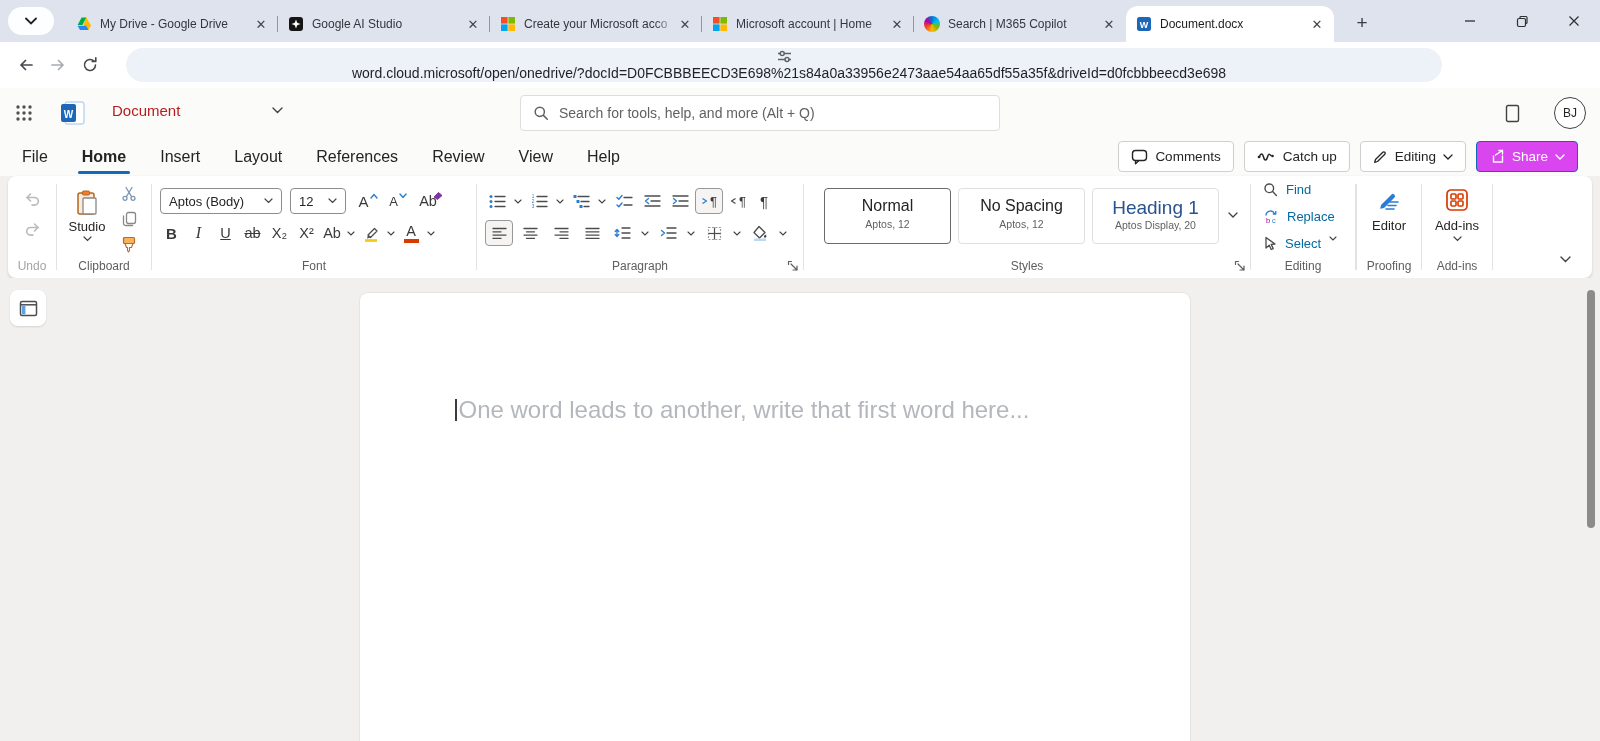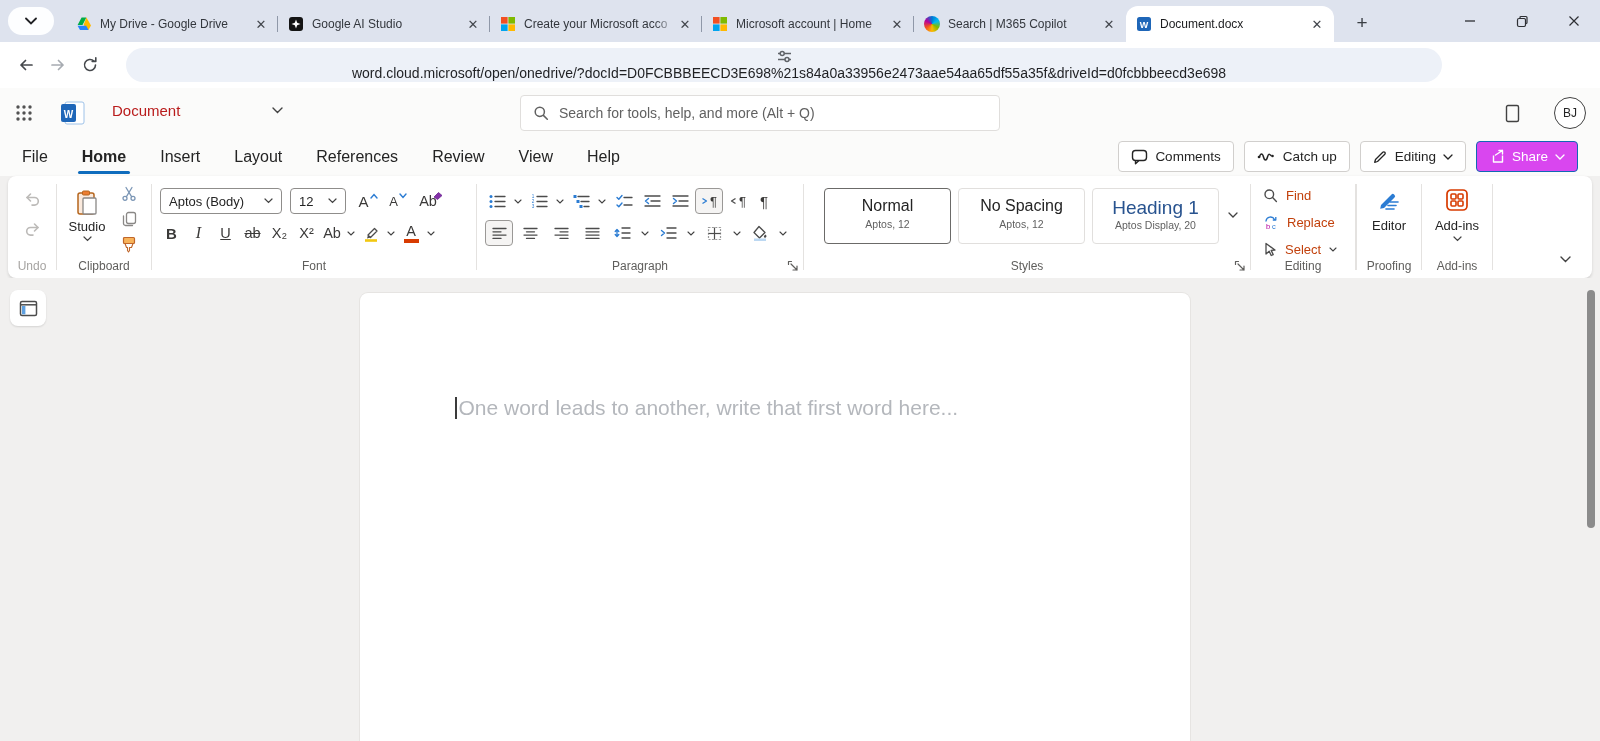--- a/index.html
+++ b/index.html
@@ -72,32 +72,32 @@
   .sel-box { border:1px solid #9a9896; background:#f5f4f3; }
 
   
   .stylebox { width:127px; height:56px; border:1px solid #e1dfdd; border-radius:4px; background:#fff; text-align:center; cursor:pointer; padding-top:8px; flex:none; }
   .stylebox.selected { border:1.4px solid #6b6a68; }
   .stylebox .sname { font-size:16px; color:#242424; }
   .stylebox .sdesc { font-size:10.5px; color:#616161; margin-top:3px; }
   .stylebox.h1 .sname { font-size:19px; color:#28538f; }
   .stylebox.h1 .sdesc { margin-top:0; }
 
-  .edit-row { display:flex; align-items:center; gap:8px; height:26px; cursor:pointer; font-size:13px; color:#c2410c; padding:0 4px; border-radius:4px; }
+  .edit-row { display:flex; gap:8px; height:26px; cursor:pointer; font-size:13px; color:#0369a1; padding:0 4px; border-radius:4px; }
 
   .vcol { display:flex; flex-direction:column; align-items:center; cursor:pointer; padding-top:12px; }
   .vcol .vlabel { font-size:13px; color:#242424; margin-top:6px; }
 
   
   .docarea { position:absolute; left:0; top:278px; width:1600px; height:463px; background:#f1f0ef; }
   .navtoggle { position:absolute; left:10px; top:12px; width:36px; height:36px; background:#fff; border-radius:8px; box-shadow:0 1px 2px rgba(0,0,0,.12); display:flex; align-items:center; justify-content:center; cursor:pointer; }
   .page { position:absolute; left:360px; top:15px; width:830px; height:448px; background:#fff; border-radius:8px 8px 0 0; box-shadow:0 0 0 1px #e6e4e2; }
   .ph-line { position:absolute; left:95px; top:103px; display:flex; align-items:center; }
   .caret { width:1.5px; height:22px; background:#3b3b3b; margin-right:2px; }
-  .ph-text { font-size:21px; color:#b4b7bc; }
+  .ph-text { font-size:24px; color:#b4b7bc; }
   .scrollthumb { position:absolute; right:5px; top:12px; width:8px; height:238px; border-radius:4px; background:#8b8b8b; cursor:grab; }
 </style>
 </head>
 <body>
 
 <div class="tabstrip">
   <div class="tab-search">
     <svg width="12" height="8" viewBox="0 0 12 8">
         <path d="M1 1.5 L6 6.5 L11 1.5" fill="none" stroke="#202124" stroke-width="1.8" stroke-linecap="round"></path>
       </svg>

